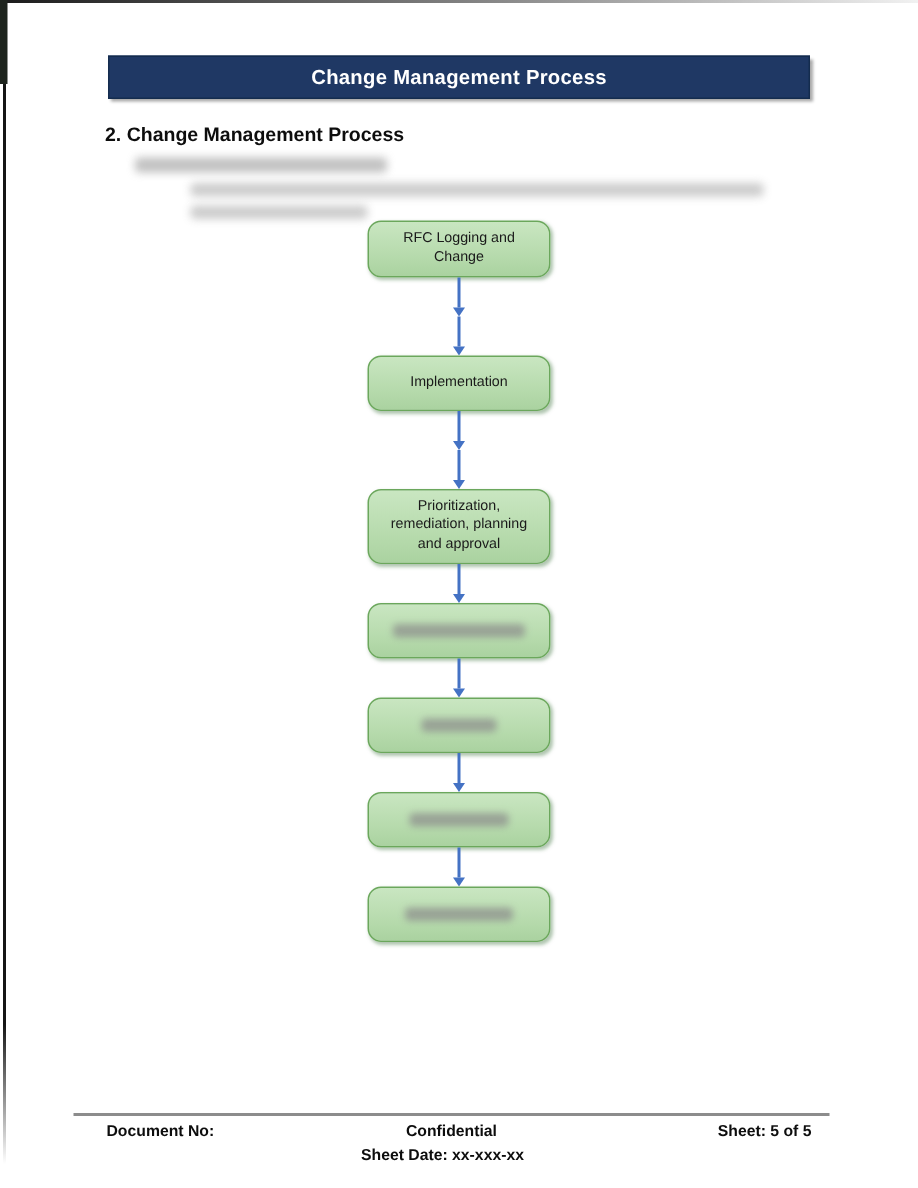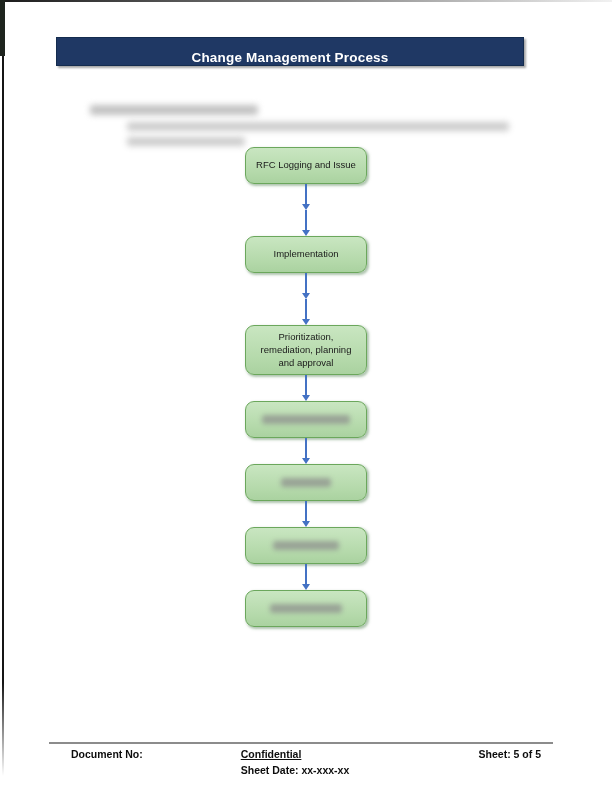--- a/index.html
+++ b/index.html
@@ -8,23 +8,23 @@
     font-family:"Liberation Sans", sans-serif;color:#111;overflow:hidden;
   }
   
   .edge-top{position:absolute;left:0;top:0;right:0;height:2px;
     background:linear-gradient(to right,#1b1b1b,#8a8a8a 55%,rgba(200,200,200,0.25));}
   .edge-left{position:absolute;left:2px;top:0;width:2px;height:776px;
     background:linear-gradient(to bottom,#151515 88%,rgba(21,21,21,0));}
   .corner-mark{position:absolute;left:0;top:0;width:5px;height:56px;background:#1e241e;}
 
   
-  .title-bar{position:absolute;left:56px;top:37px;width:468px;height:29px;
+  .title-bar{position:absolute;left:72px;top:37px;width:468px;height:29px;
     background:#1F3864;border:1px solid #142c4e;box-sizing:border-box;
-    display:flex;align-items:flex-end;justify-content:center;
+    display:flex;align-items:center;justify-content:center;
     box-shadow:2px 2px 2px rgba(0,0,0,0.35);}
   .title-bar span{color:#ffffff;font-weight:bold;font-size:13.5px;letter-spacing:0.2px;}
 
   .heading{position:absolute;left:70px;top:82px;font-size:13px;font-weight:bold;color:#0d0d0d;}
 
   
   .redact-line{position:absolute;background:#8f8f8f;border-radius:3px;
     filter:blur(3px);opacity:0.55;}
   .r-sub{left:90px;top:105px;width:168px;height:10px;}
   .r-p1{left:127px;top:122px;width:382px;height:9px;opacity:0.45;}
@@ -48,44 +48,45 @@
   .smudge{display:block;height:9px;background:#8b8b8b;border-radius:3px;
     filter:blur(2.5px);opacity:0.7;}
   .w88{width:88px}.w50{width:50px}.w66{width:66px}.w72{width:72px}
 
   
   .footer{position:absolute;left:49px;right:59px;top:742px;}
   .footer-rule{height:2px;background:#8c8c8c;margin-bottom:3px;}
   .footer-grid{display:grid;grid-template-columns:1fr auto 1fr;
     font-size:10.5px;font-weight:bold;color:#0d0d0d;line-height:1.5;}
   .fl{text-align:left;padding-left:22px;}
-  .fc{text-decoration:underline;}
+  .fc{text-align:center;}
   .fr{text-align:right;padding-right:12px;}
 </style>
 </head>
 <body>
 
 <div class="page">
   <div class="edge-top"></div>
   <div class="edge-left"></div>
   <div class="corner-mark"></div>
 
   <div class="title-bar">
     <span>Change Management Process</span>
   </div>
 
+  <div class="heading">2. Change Management Process</div>
 
   <div class="redact-line r-sub"></div>
   <div class="redact-line r-p1"></div>
   <div class="redact-line r-p2"></div>
 
   <div class="flow">
 
     <div class="box">
-      <span>RFC Logging and Issue</span>
+      <span>RFC Logging and Change</span>
     </div>
     <div class="arrow">
         <div class="line"></div>
         <div class="head"></div>
       </div>
 
     <div class="arrow">
         <div class="line"></div>
         <div class="head"></div>
       </div>

